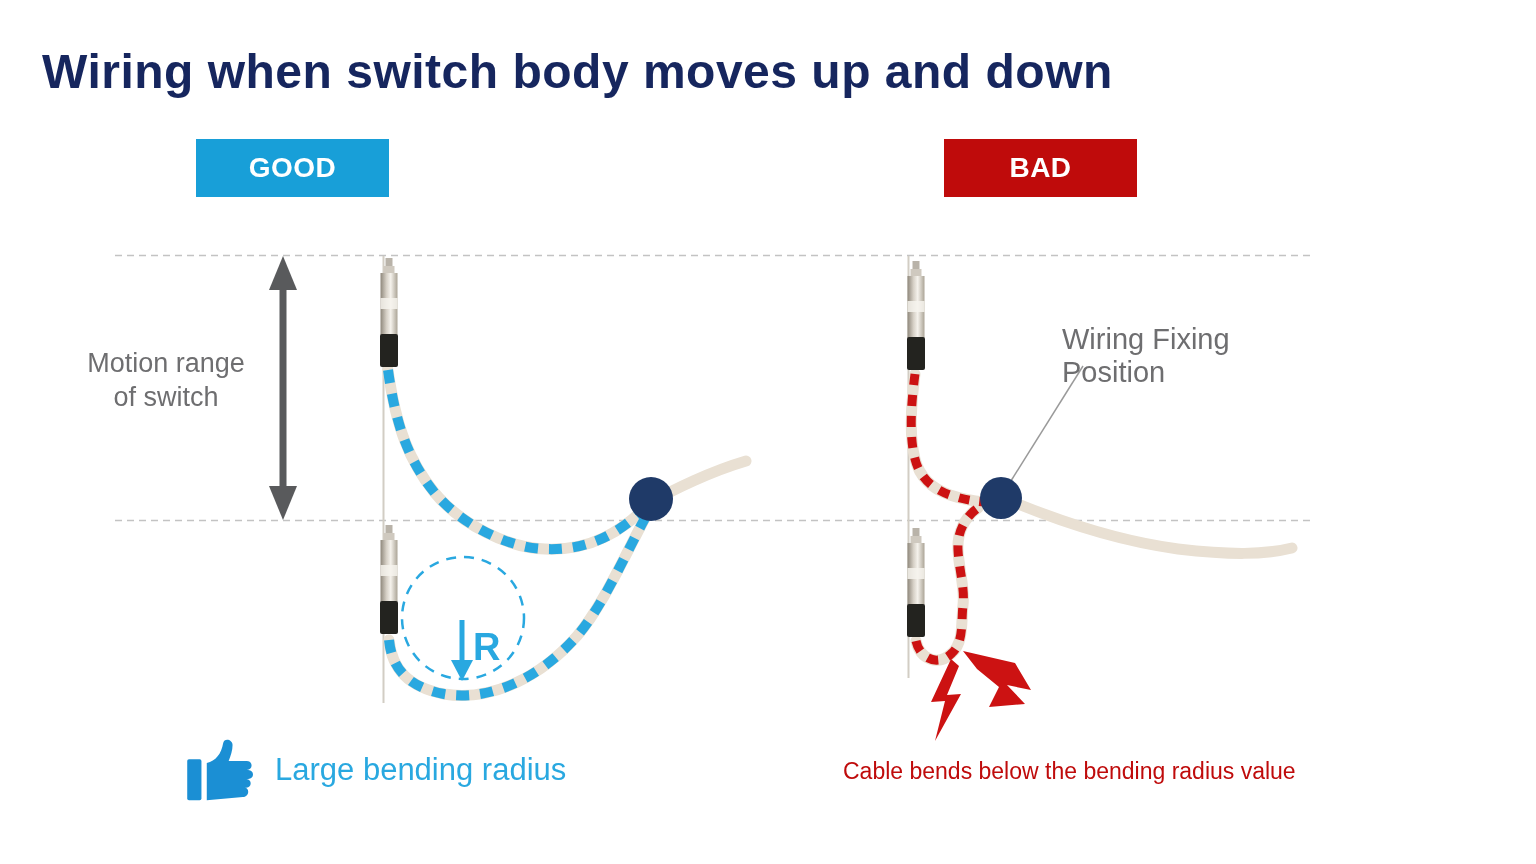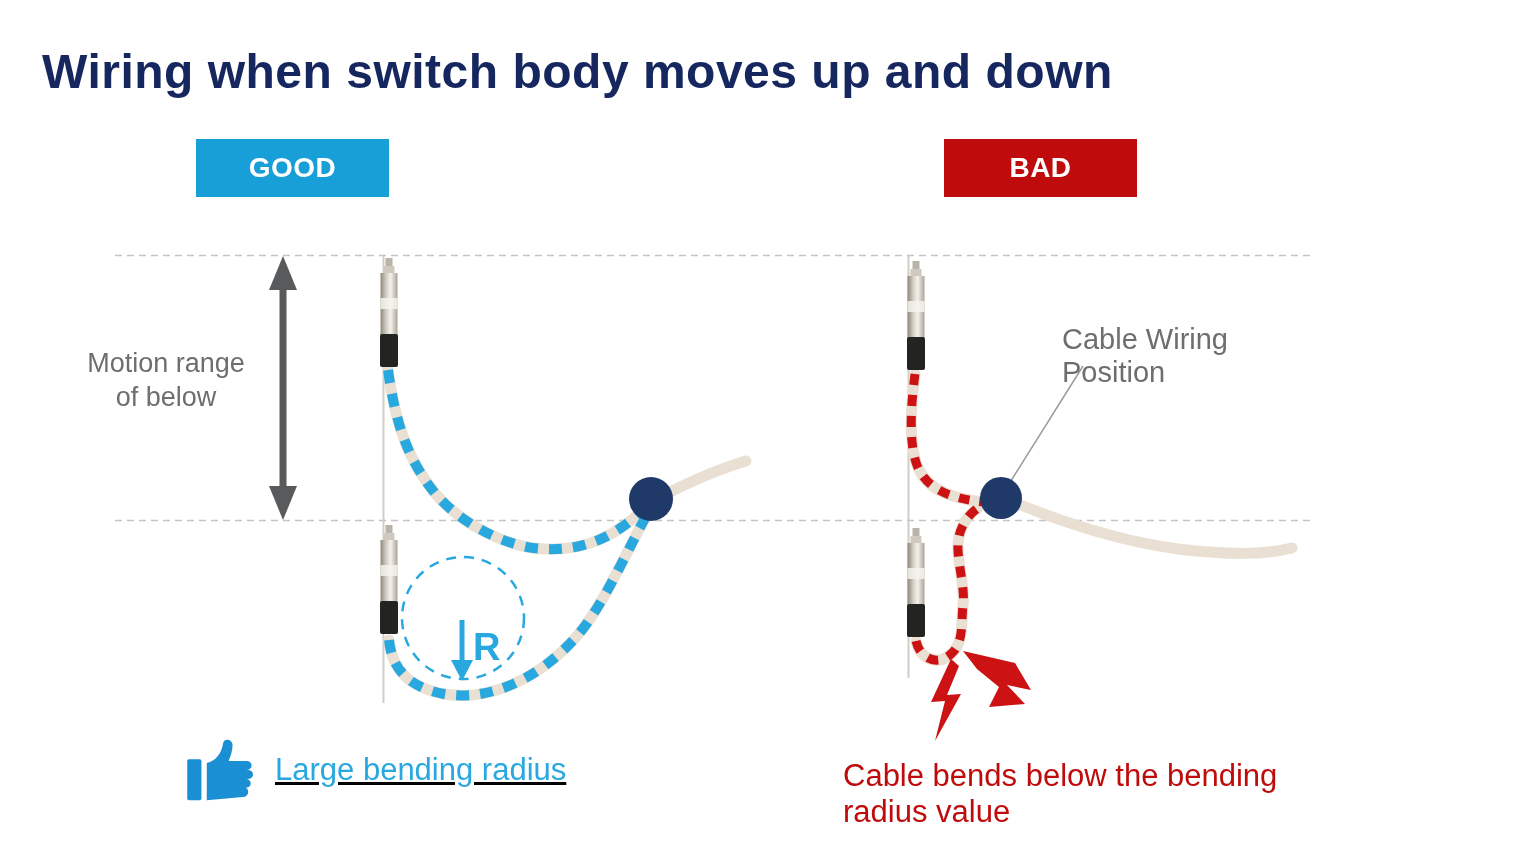--- a/index.html
+++ b/index.html
@@ -34,25 +34,25 @@
   .r-arrow-shaft{stroke:var(--cable-blue);stroke-width:5;}
   .r-arrow-head{fill:var(--cable-blue);}
   .leader{stroke:#9a9a9a;stroke-width:1.5;}
   .bolt{fill:var(--cable-red);}
 
   .motion-label{position:absolute;left:60px;top:346px;width:212px;text-align:center;
                 color:var(--gray-text);font-size:27px;line-height:34px;}
   .fixing-label{position:absolute;left:1062px;top:323px;color:var(--gray-text);font-size:29px;}
   .r-label{position:absolute;left:473px;top:626px;color:var(--cable-blue);font-size:38px;font-weight:bold;}
 
-  .caption-good{position:absolute;left:185px;top:738px;display:flex;align-items:center;gap:18px;text-decoration:underline;}
+  .caption-good{position:absolute;left:185px;top:738px;display:flex;align-items:center;gap:18px;}
   .caption-good .caption-text{color:var(--cable-blue);font-size:31px;}
   .thumb-svg{width:72px;height:64px;}
   .thumb{fill:#1b8fd4;}
-  .caption-bad{position:absolute;left:843px;top:758px;color:var(--bad-red);font-size:31px;}
+  .caption-bad{position:absolute;left:843px;top:758px;color:var(--bad-red);font-size:23px;text-align:right;}
 </style>
 </head>
 <body>
 
 <div class="canvas">
 
   <div class="title">Wiring when switch body moves up and down</div>
 
   <div class="badge good">GOOD</div>
   <div class="badge bad">BAD</div>
@@ -117,24 +117,24 @@
     <use href="#switch-proto" transform="translate(916,528)"></use>
 
     <g>
       <polygon class="bolt" points="951,659 931,702 945,701 935,741 961,694 947,695 959,666"></polygon>
       <polygon class="bolt" points="963,651 1015,663 1031,690 1007,685 1025,704 989,707 999,687 977,669"></polygon>
     </g>
   </svg>
 
   <div class="motion-label">
     <span>Motion range</span><br>
-    <span>of below</span>
+    <span>of switch</span>
   </div>
 
-  <div class="fixing-label">Cable Wiring Position</div>
+  <div class="fixing-label">Wiring Fixing Position</div>
 
   <div class="r-label">R</div>
 
   <div class="caption-good">
     <svg class="thumb-svg" viewBox="0 0 40 36">
       <rect class="thumb" x="1" y="12" width="8" height="23" rx="1"></rect>
       <path class="thumb" d="M12 35 V14 c5 -1 8.2 -5 9.2 -11 c0.5 -3.2 5.3 -2.2 5.3 1 c0 3 -1 6 -2.2 9 h10.2 c3.6 0 3.6 5 0 5 h0.8 c3.6 0 3.6 5 0 5 h-1 c3.2 0 3.2 5 0 5 h-1 c3 0 2.6 5.2 -1 5.2 z"></path>
     </svg>
     <span class="caption-text">Large bending radius</span>
   </div>

